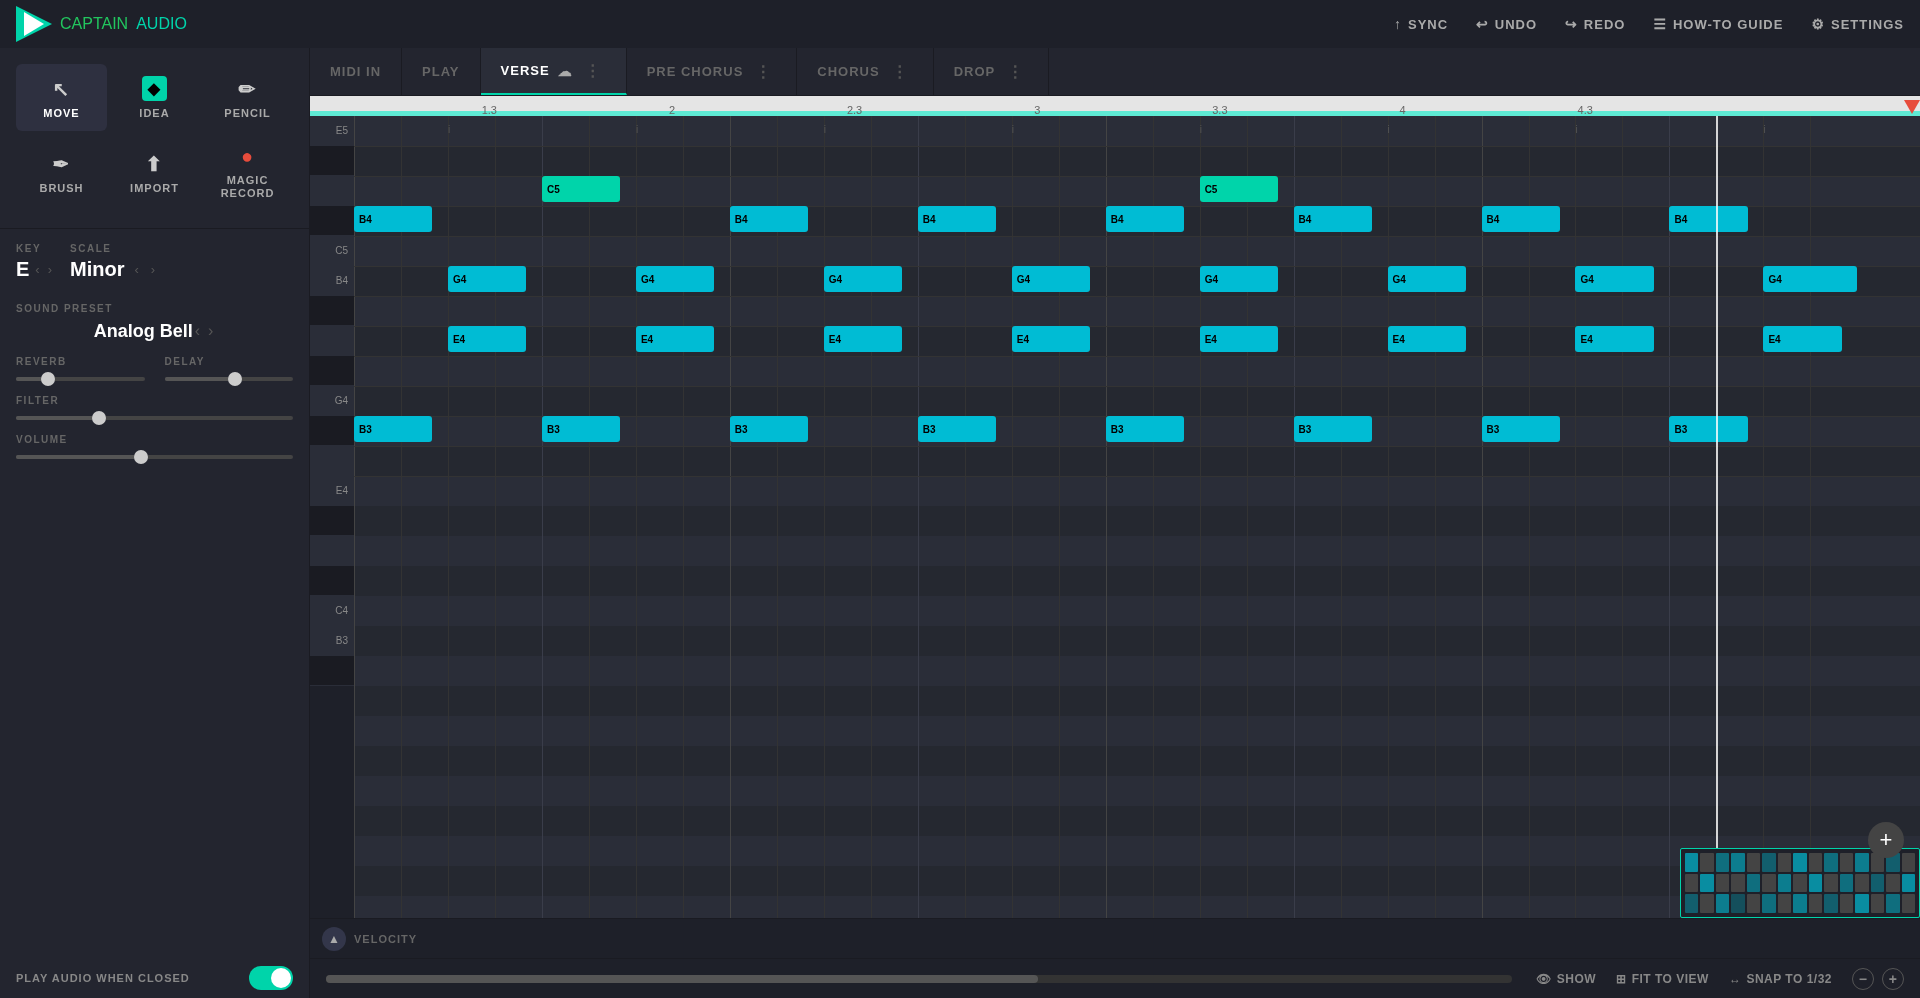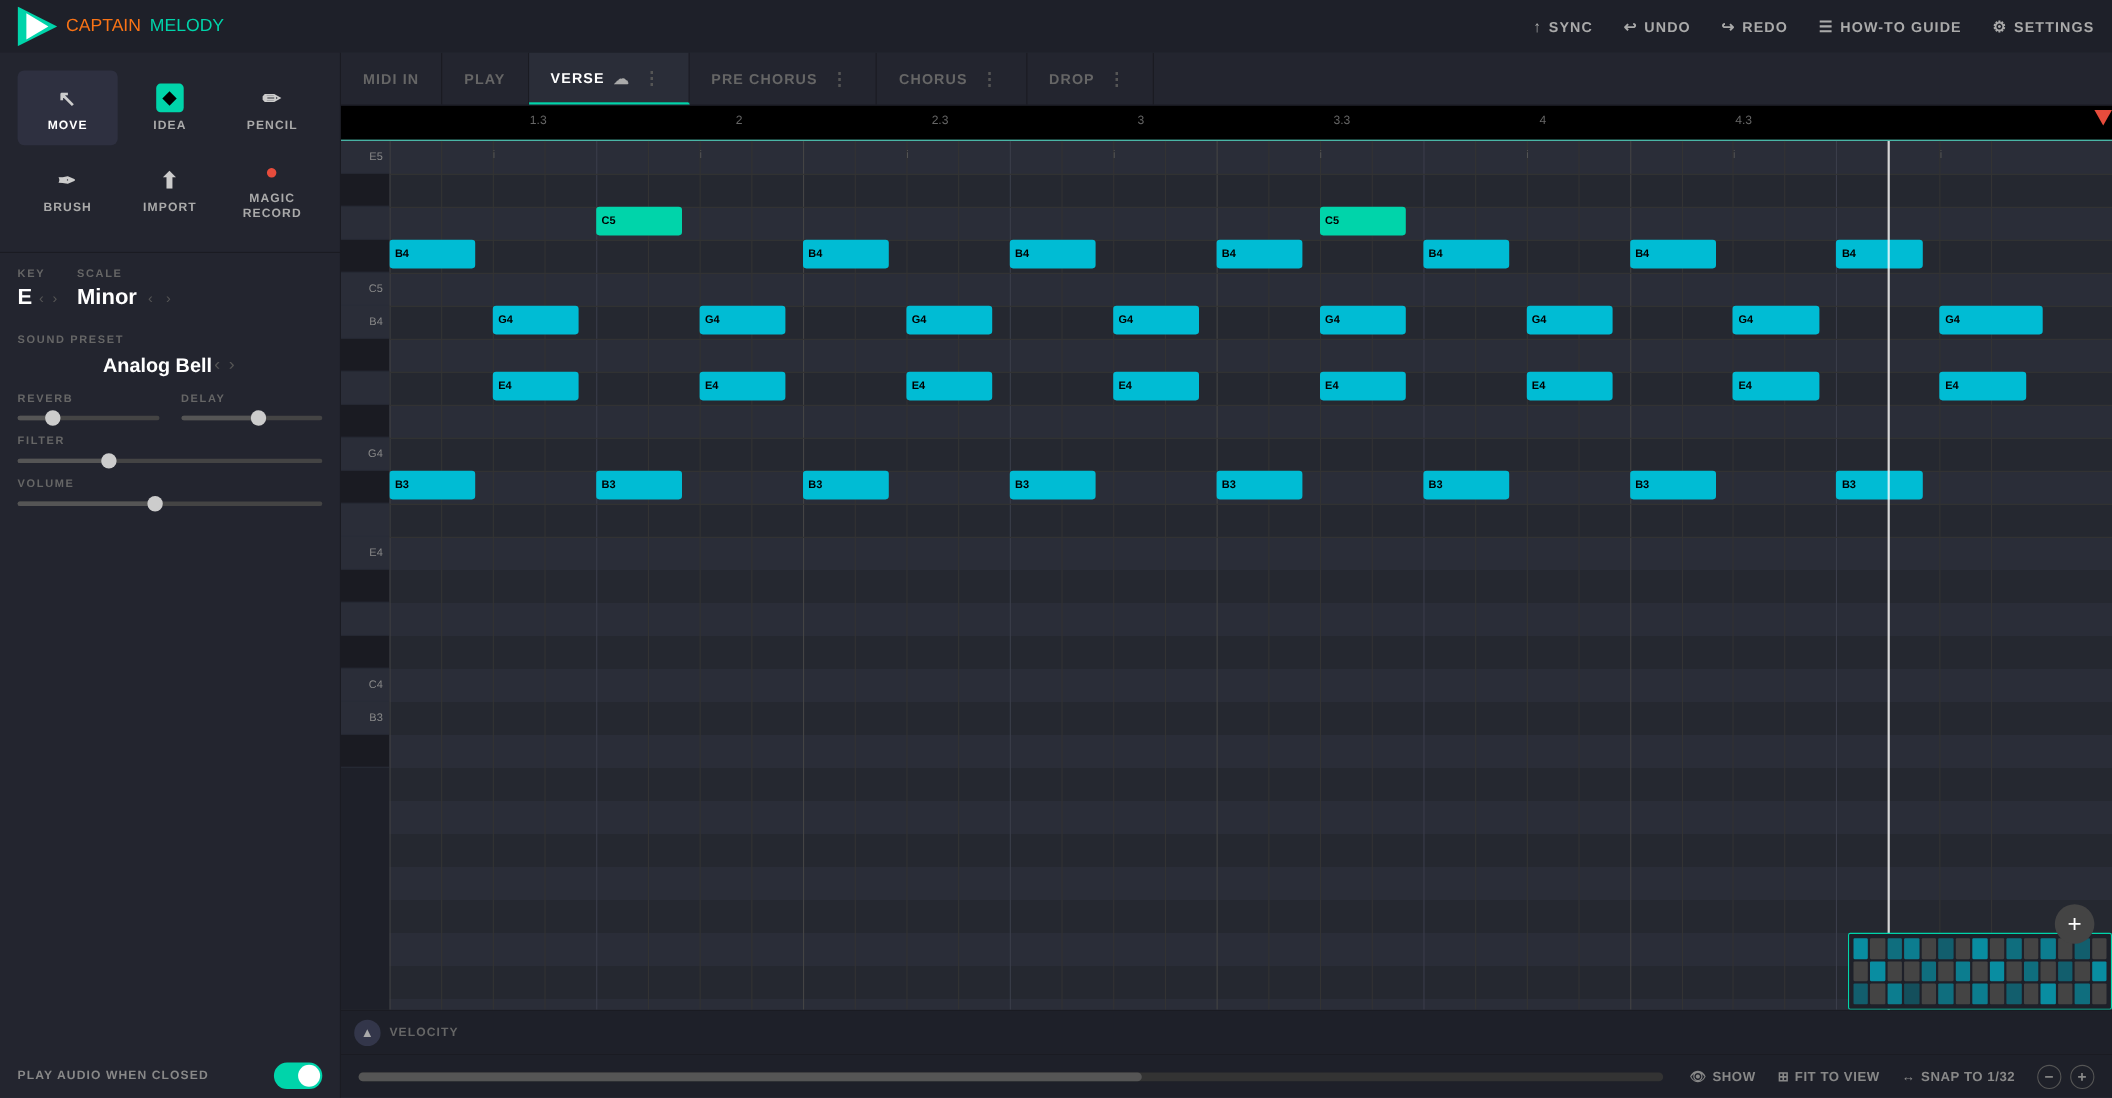--- a/index.html
+++ b/index.html
@@ -23,21 +23,21 @@
     }
     .logo {
       display: flex;
       align-items: center;
       gap: 8px;
     }
     .logo-icon {
       width: 36px;
       height: 36px;
     }
-    .logo-captain { color: #f97316; }
+    .logo-captain { color: #22c55e; }
     .logo-melody { color: #00d4aa; }
 
     .top-bar-spacer { flex: 1; }
     .top-bar-actions {
       display: flex;
       align-items: center;
       gap: 28px;
     }
     .top-bar-btn {
       display: flex;
@@ -325,26 +325,26 @@
     
     .piano-roll {
       flex: 1;
       display: flex;
       flex-direction: column;
       overflow: hidden;
     }
 
     
     .timeline {
-      height: 32px;
-      background: #000000;
+      height: 20px;
+      background: #e5e5e5;
       display: flex;
       align-items: center;
       padding-left: 44px;
-      border-bottom: 1px solid #5eead4;
+      border-bottom: 5px solid #5eead4;
       position: relative;
       flex-shrink: 0;
     }
     .timeline-inner {
       flex: 1;
       display: flex;
       align-items: center;
       position: relative;
       height: 100%;
     }
@@ -572,21 +572,21 @@
 </head>
 <body>
 
 <div class="top-bar">
   <div class="logo">
     <svg class="logo-icon" viewBox="0 0 36 36" fill="none">
       <polygon points="0,0 36,18 0,36" fill="#00d4aa"></polygon>
       <polygon points="8,6 28,18 8,30" fill="#fff"></polygon>
     </svg>
     <span class="logo-captain">CAPTAIN</span>
-    <span class="logo-melody">MELODY</span>
+    <span class="logo-melody">AUDIO</span>
   </div>
   <div class="top-bar-spacer"></div>
   <div class="top-bar-actions">
     <div class="top-bar-btn">
       <span class="icon">↑</span>
       <span>SYNC</span>
     </div>
     <div class="top-bar-btn">
       <span class="icon">↩</span>
       <span>UNDO</span>

